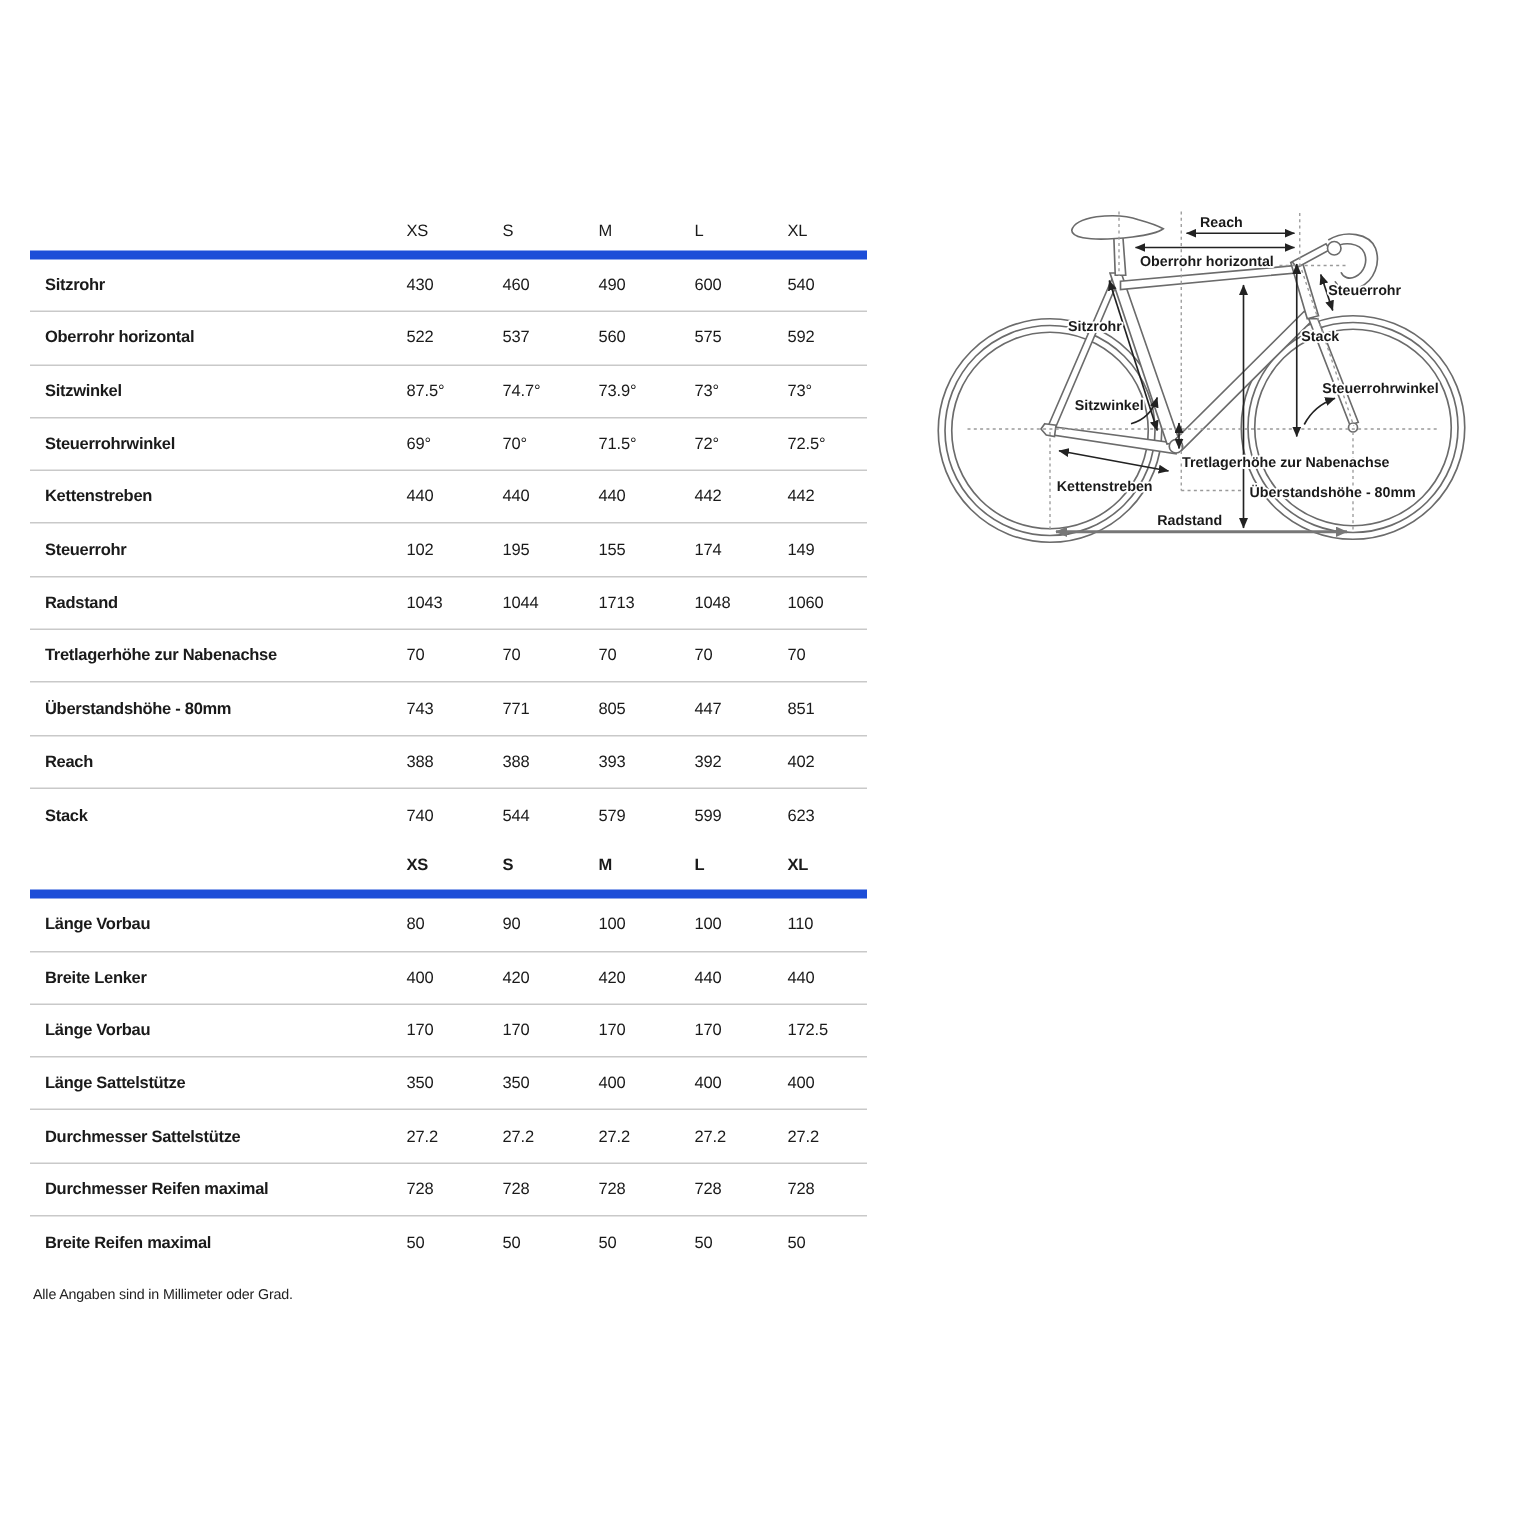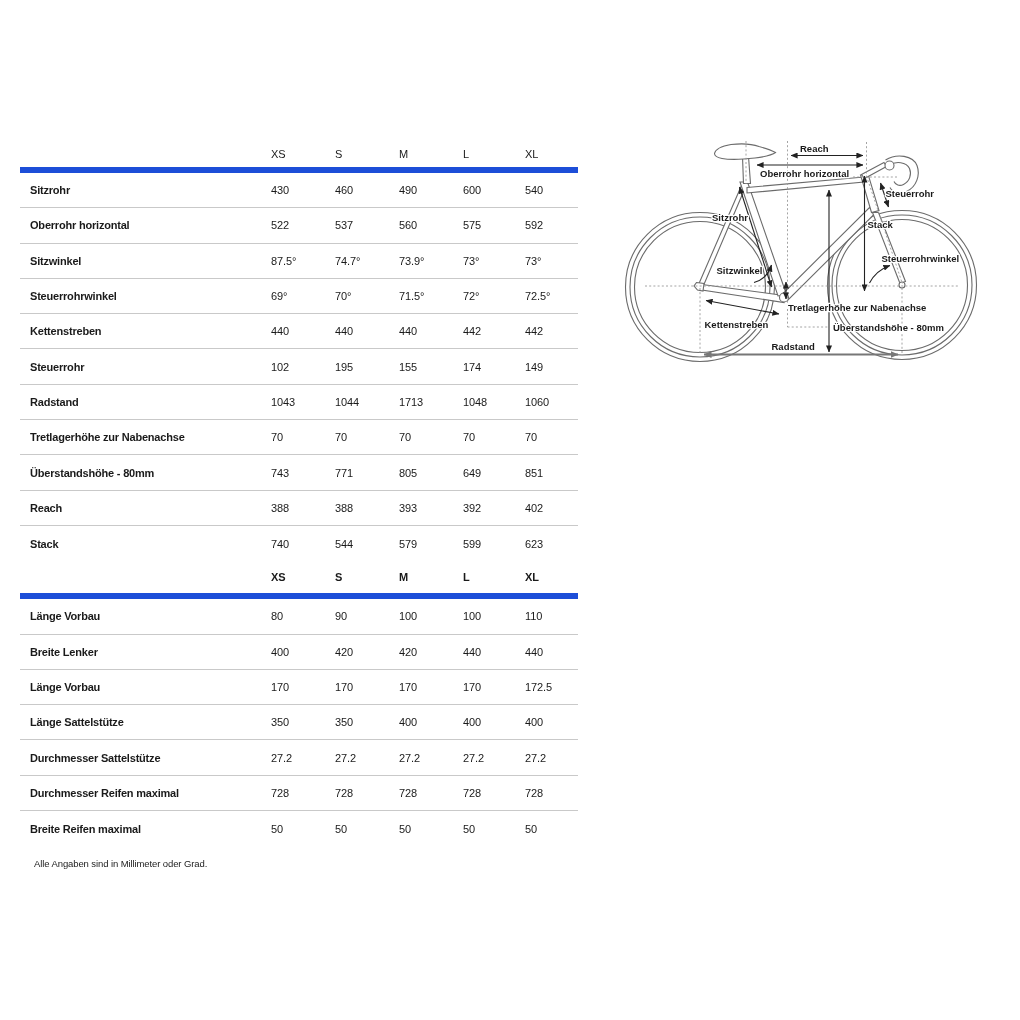--- a/index.html
+++ b/index.html
@@ -9,21 +9,21 @@
   .tables{position:absolute;left:20px;top:140px;width:558px}
   .trow{display:grid;grid-template-columns:251px 64px 64px 64px 62px 1fr;align-items:center;height:35.3px;border-bottom:1px solid #c9c9c9}
   .trow:last-child{border-bottom:none}
   .thead{border-bottom:6px solid #1d4ed8}
   #geo-table .thead{height:33px}
   #comp-table .thead{height:38px}
   .tlabel{padding-left:10px;font-weight:bold;font-size:11px;letter-spacing:-0.2px;white-space:nowrap}
   .tval{font-size:11px;letter-spacing:-0.1px;white-space:nowrap}
   #geo-table .thead .tval{font-weight:400}
   #comp-table .thead .tval{font-weight:bold}
-  .footnote{position:absolute;left:34px;top:858px;font-size:9.5px;letter-spacing:-0.1px;color:#222}
+  .footnote{position:absolute;left:22px;top:858px;font-size:9.5px;letter-spacing:-0.1px;color:#222}
   .diagram{position:absolute;left:620px;top:125px}
   .dia-label{font-family:"Liberation Sans","DejaVu Sans",sans-serif;font-size:9.5px;font-weight:bold;fill:#1a1a1a;paint-order:stroke;stroke:#ffffff;stroke-width:2.5px;stroke-linejoin:round}
 </style>
 </head>
 <body>
 
 <div class="page">
 
   <div class="tables">
     <div id="geo-table">
@@ -97,21 +97,21 @@
           <div class="tval">70</div>
           <div class="tval">70</div>
           <div class="tval">70</div>
           <div class="tval">70</div>
         </div>
         <div class="trow">
           <div class="tlabel">Überstandshöhe - 80mm</div>
           <div class="tval">743</div>
           <div class="tval">771</div>
           <div class="tval">805</div>
-          <div class="tval">649</div>
+          <div class="tval">447</div>
           <div class="tval">851</div>
         </div>
         <div class="trow">
           <div class="tlabel">Reach</div>
           <div class="tval">388</div>
           <div class="tval">388</div>
           <div class="tval">393</div>
           <div class="tval">392</div>
           <div class="tval">402</div>
         </div>

